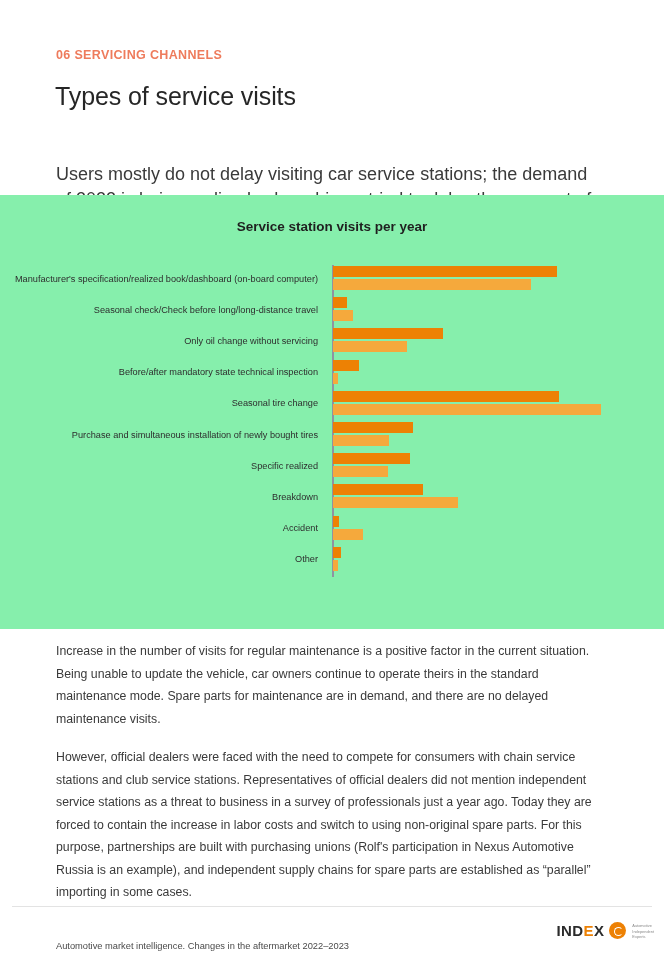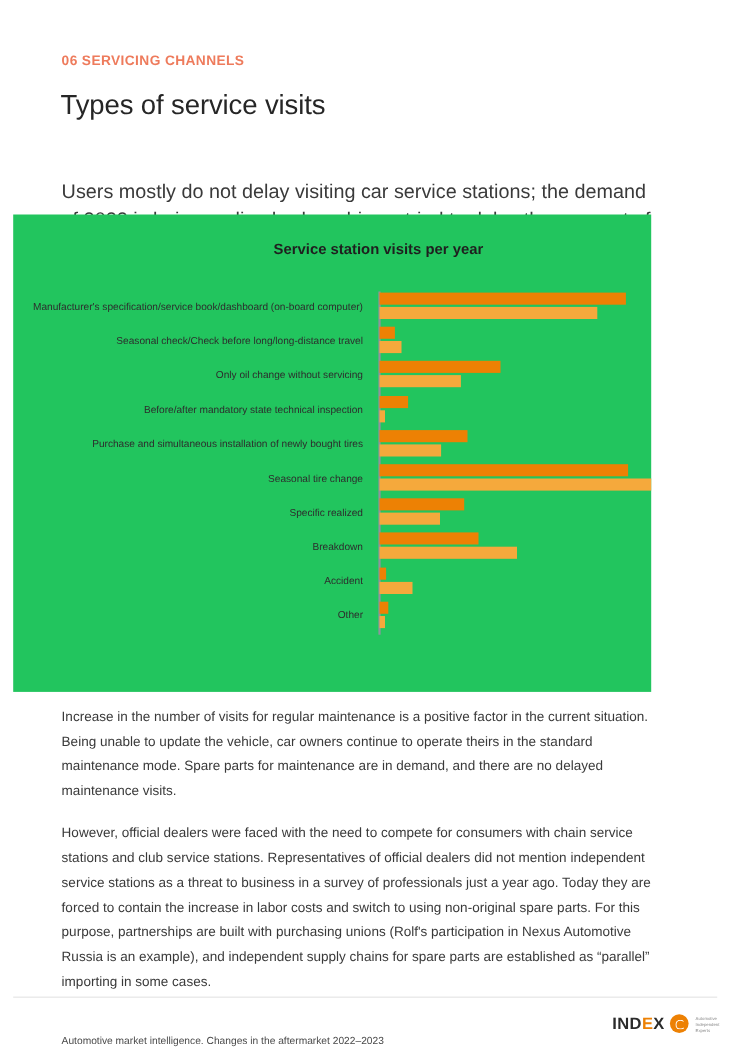--- a/index.html
+++ b/index.html
@@ -22,22 +22,22 @@
     position: absolute; left: 55px; top: 70px;
     font-size: 25px; font-weight: normal; color: #262626; letter-spacing: -.1px; margin-top: 12px;
   }
   .intro {
     position: absolute; left: 56px; top: 128px; width: 536px;
     font-size: 18px; line-height: 25px; color: #3a3a3a; margin-top: 34px;
   }
 
   
   .chart-panel {
-    position: absolute; left: 12px; top: 195px; width: 580px; height: 434px;
-    background: #22c55e; overflow: hidden;
+    position: absolute; left: 0; top: 195px; width: 664px; height: 434px;
+    background: #86efac; overflow: hidden;
   }
   .chart-title {
     position: absolute; left: 0; top: 24px; width: 664px;
     text-align: center; font-size: 13.5px; font-weight: bold; color: #1f1f1f;
   }
   .plot {
     position: absolute; left: 0; top: 68px; width: 664px; height: 330px;
   }
   .axis-line {
     position: absolute; left: 332px; top: 2px; width: 1.5px; height: 312px;
@@ -97,21 +97,21 @@
   <div class="kicker">06 SERVICING CHANNELS</div>
   <h1 class="page-title">Types of service visits</h1>
   <div class="intro">Users mostly do not delay visiting car service stations; the demand of 2022 is being realized, when drivers tried to delay the moment of servicing by professionals.</div>
 
   <div class="chart-panel">
     <div class="chart-title">Service station visits per year</div>
     <div class="plot">
       <div class="axis-line"></div>
       <div class="rows" id="chart-rows">
           <div class="row">
-            <div class="row-label">Manufacturer's specification/service book/dashboard (on-board computer)</div>
+            <div class="row-label">Manufacturer's specification/realized book/dashboard (on-board computer)</div>
             <div class="bars">
               <div class="bar y2023" title="2023: 25" style="width: 224.08px; background: rgb(237, 129, 4);"></div>
               <div class="bar y2022" title="2022: 22.1" style="width: 198.087px; background: rgb(245, 169, 60);"></div>
             </div>
           </div>
           <div class="row">
             <div class="row-label">Seasonal check/Check before long/long-distance travel</div>
             <div class="bars">
               <div class="bar y2023" title="2023: 1.6" style="width: 14.3411px; background: rgb(237, 129, 4);"></div>
               <div class="bar y2022" title="2022: 2.2" style="width: 19.7191px; background: rgb(245, 169, 60);"></div>
@@ -125,31 +125,31 @@
             </div>
           </div>
           <div class="row">
             <div class="row-label">Before/after mandatory state technical inspection</div>
             <div class="bars">
               <div class="bar y2023" title="2023: 2.9" style="width: 25.9933px; background: rgb(237, 129, 4);"></div>
               <div class="bar y2022" title="2022: 0.6" style="width: 5.37793px; background: rgb(245, 169, 60);"></div>
             </div>
           </div>
           <div class="row">
+            <div class="row-label">Seasonal tire change</div>
+            <div class="bars">
+              <div class="bar y2023" title="2023: 25.2" style="width: 225.873px; background: rgb(237, 129, 4);"></div>
+              <div class="bar y2022" title="2022: 29.9" style="width: 268px; background: rgb(245, 169, 60);"></div>
+            </div>
+          </div>
+          <div class="row">
             <div class="row-label">Purchase and simultaneous installation of newly bought tires</div>
             <div class="bars">
               <div class="bar y2023" title="2023: 8.9" style="width: 79.7726px; background: rgb(237, 129, 4);"></div>
               <div class="bar y2022" title="2022: 6.3" style="width: 56.4682px; background: rgb(245, 169, 60);"></div>
-            </div>
-          </div>
-          <div class="row">
-            <div class="row-label">Seasonal tire change</div>
-            <div class="bars">
-              <div class="bar y2023" title="2023: 25.2" style="width: 225.873px; background: rgb(237, 129, 4);"></div>
-              <div class="bar y2022" title="2022: 29.9" style="width: 268px; background: rgb(245, 169, 60);"></div>
             </div>
           </div>
           <div class="row">
             <div class="row-label">Specific realized</div>
             <div class="bars">
               <div class="bar y2023" title="2023: 8.6" style="width: 77.0836px; background: rgb(237, 129, 4);"></div>
               <div class="bar y2022" title="2022: 6.1" style="width: 54.6756px; background: rgb(245, 169, 60);"></div>
             </div>
           </div>
           <div class="row">

